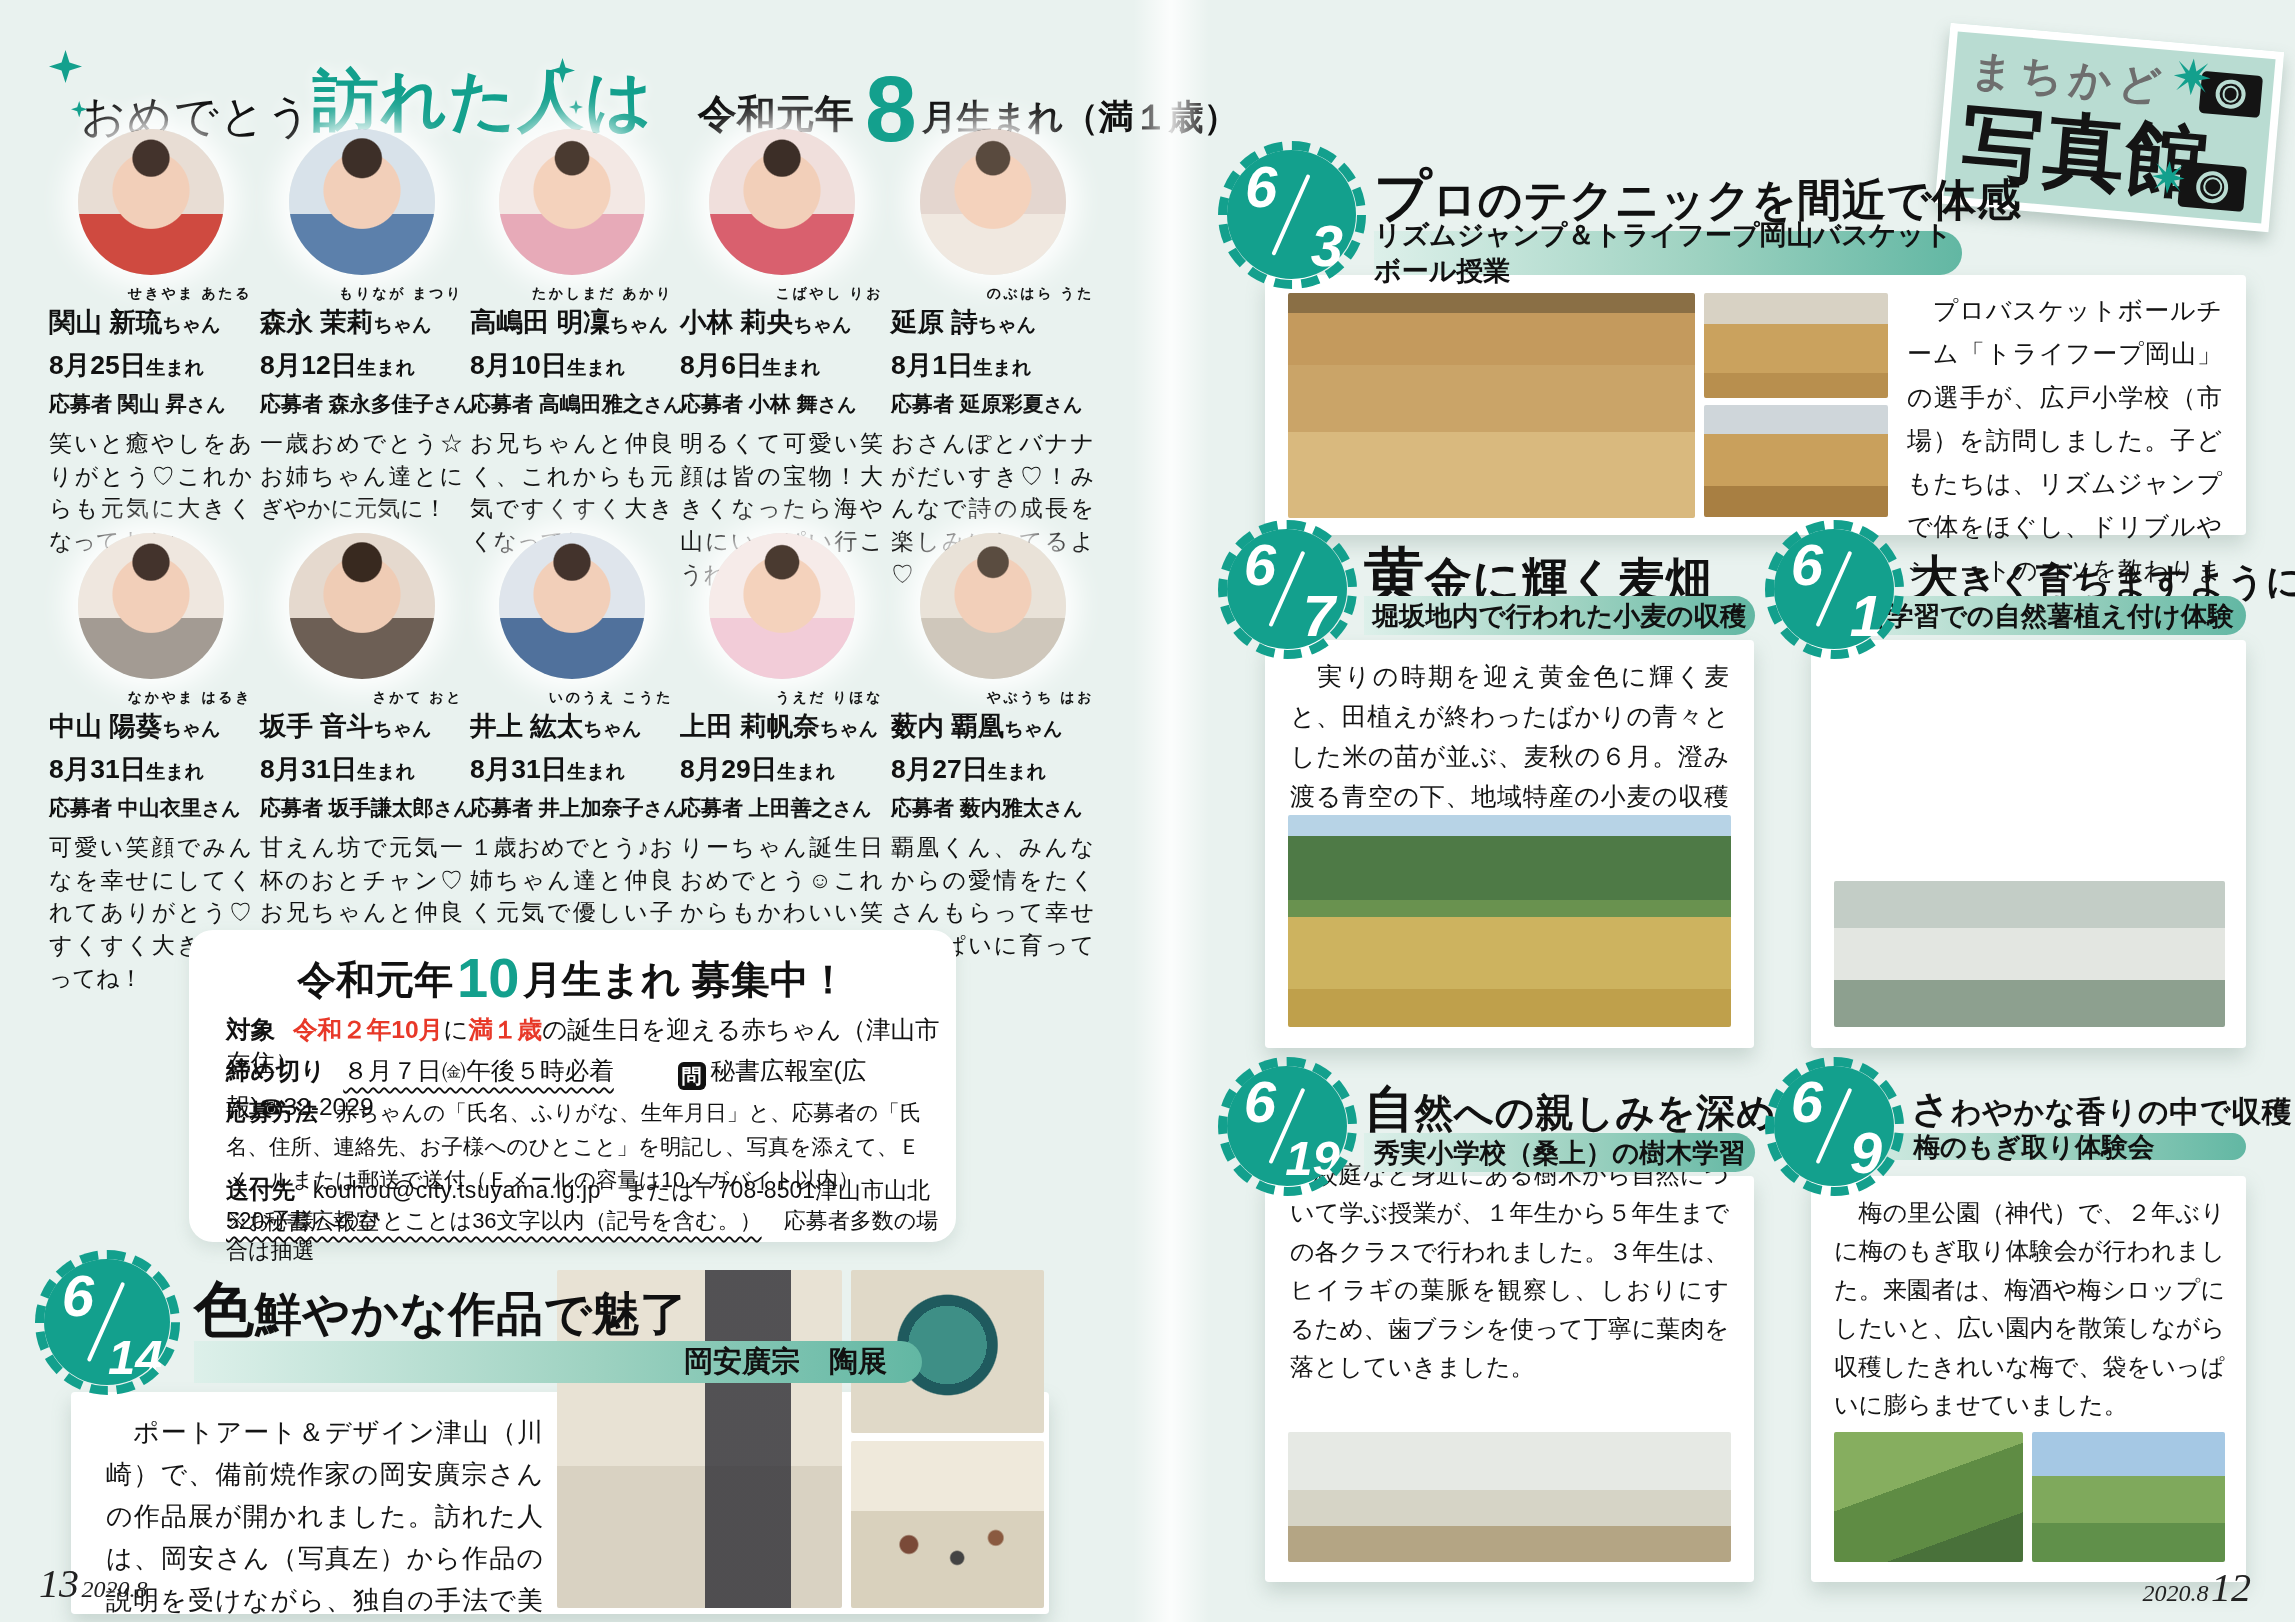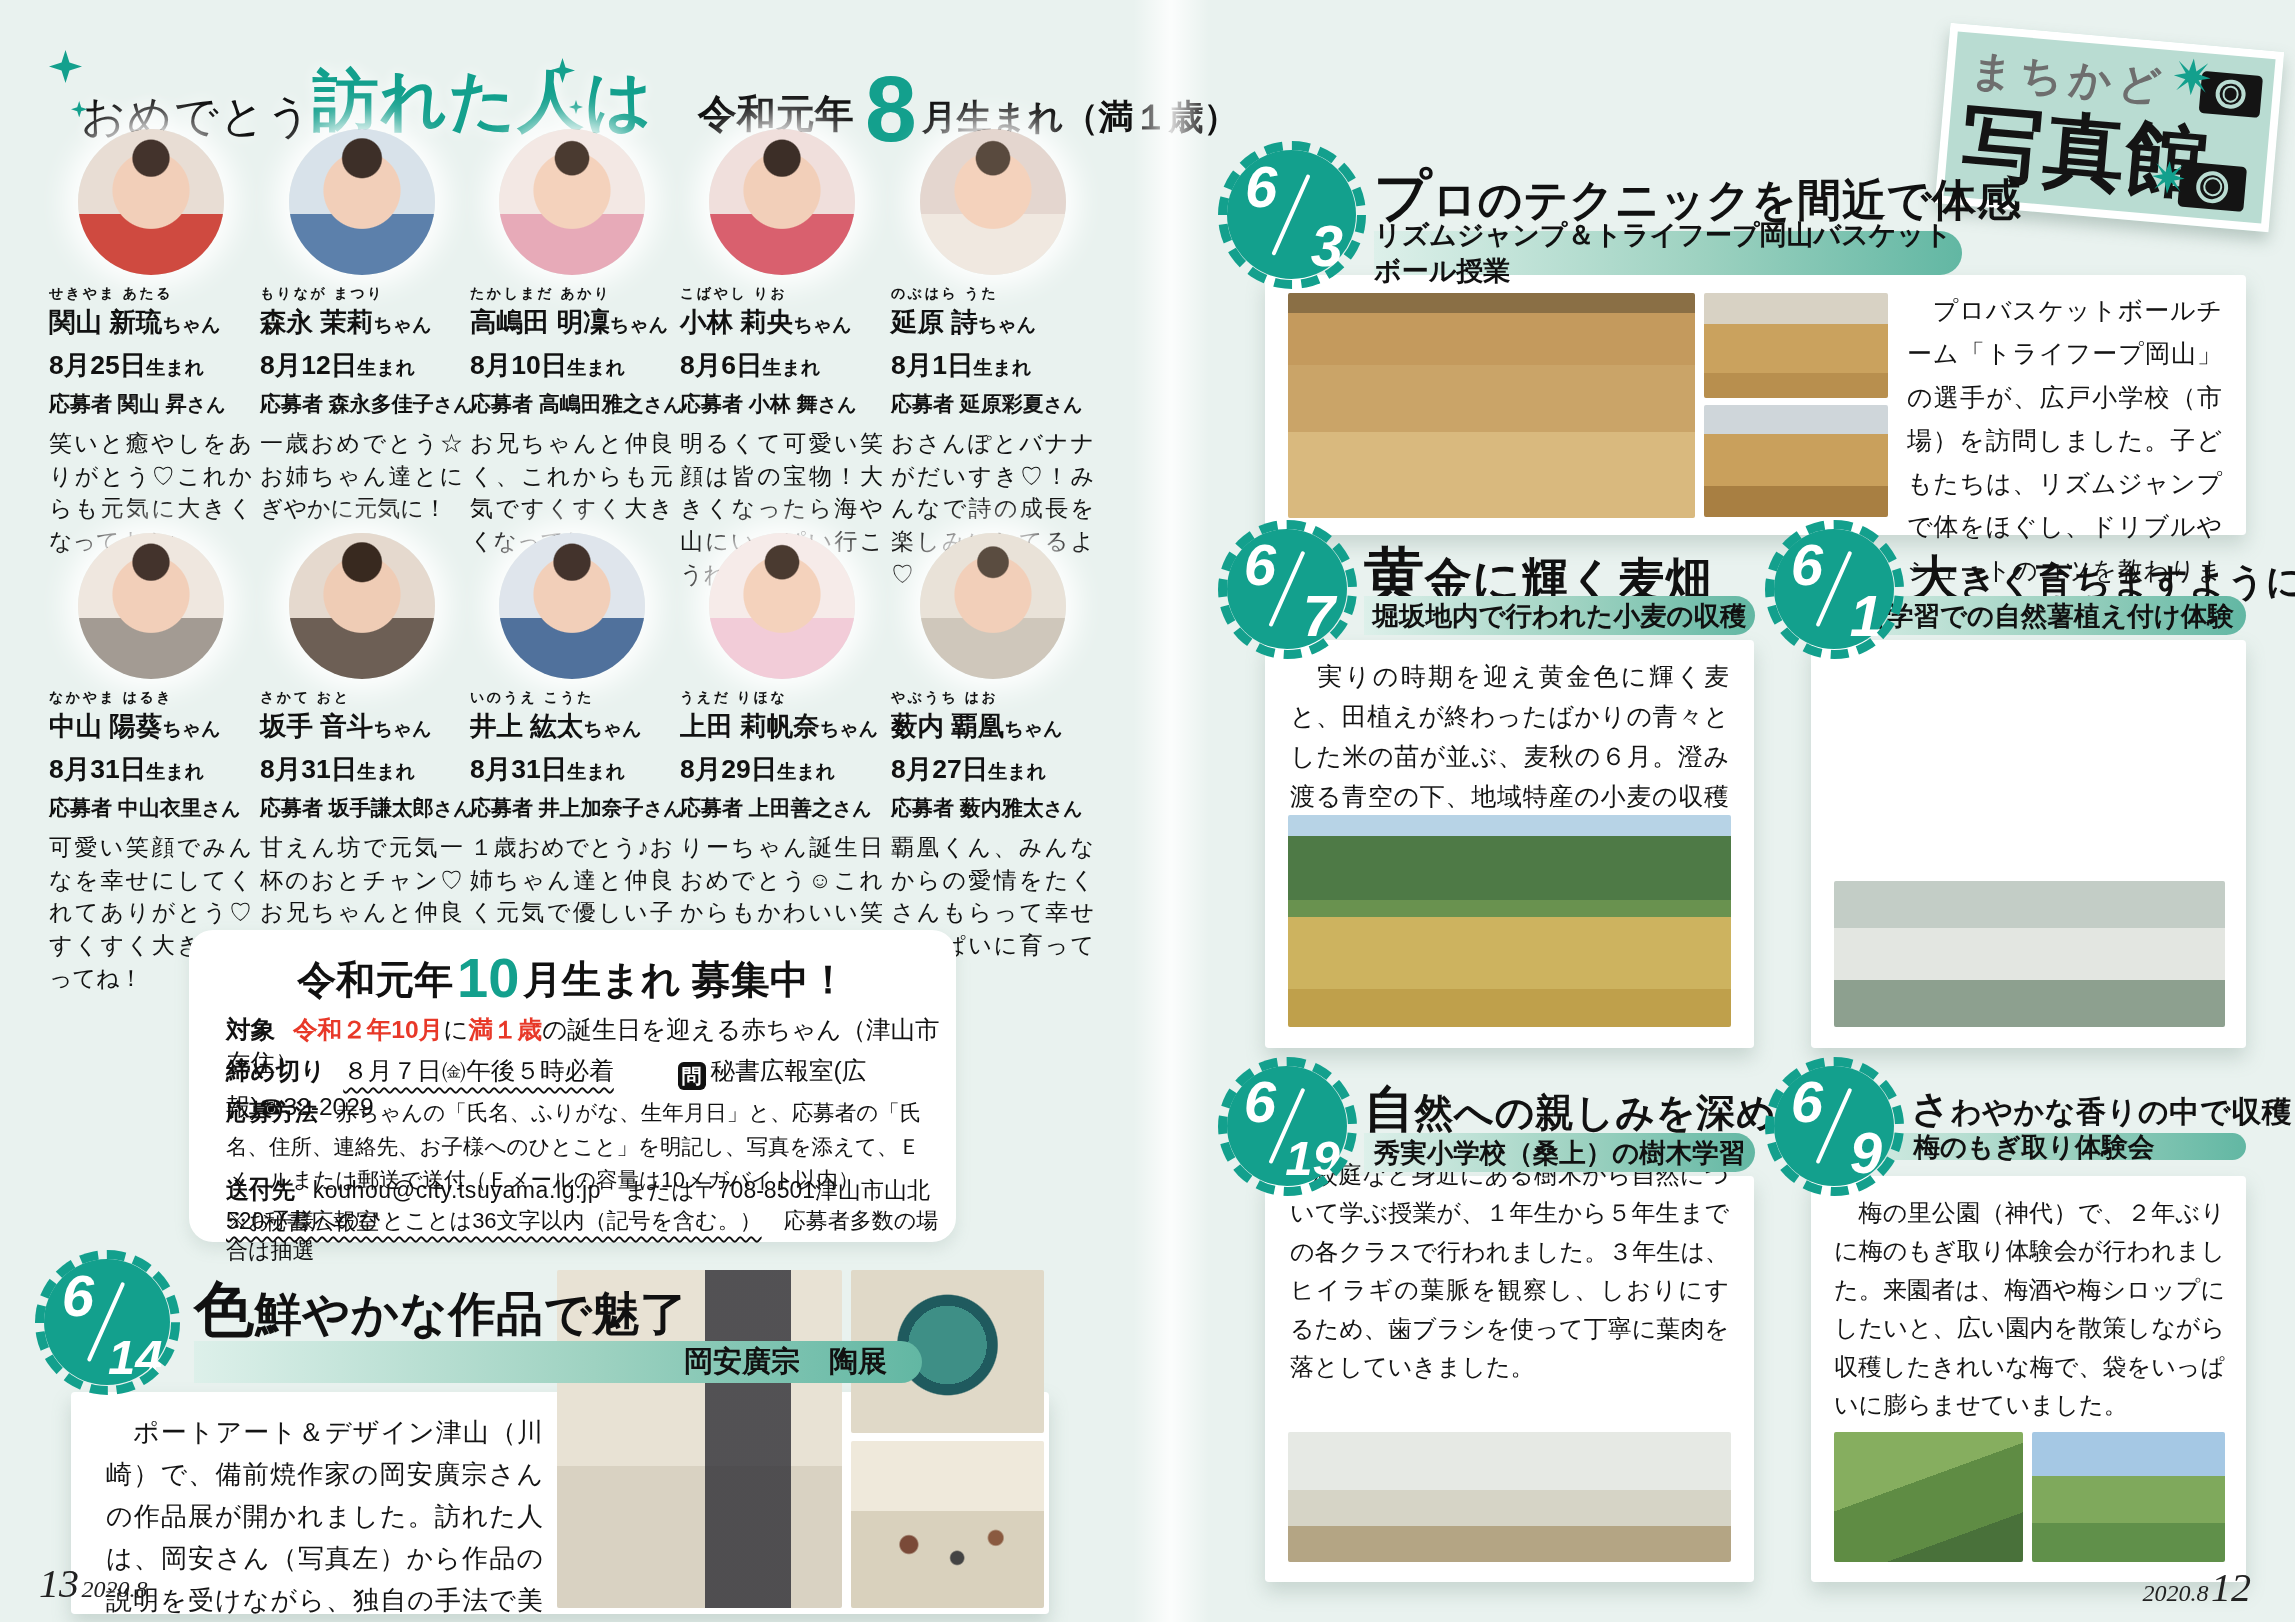--- a/index.html
+++ b/index.html
@@ -18,21 +18,21 @@
   .hdr .era{font-size:39px;font-weight:900;margin:0 6.3px 5px 44px;}
   .hdr .mon{font-size:93px;font-weight:900;color:#13a08d;line-height:.8;margin:0 5px;}
   .hdr .rest{font-size:35px;font-weight:900;margin-bottom:5px;}
   .spark{position:absolute;background:#13a08d;
     clip-path:polygon(50% 0,62% 38%,100% 50%,62% 62%,50% 100%,38% 62%,0 50%,38% 38%);}
 
   
   .baby{position:absolute;width:203px;}
   .bphoto{width:146px;height:146px;border-radius:50%;margin:0 auto;
     box-shadow:0 0 28px 12.6px rgba(255,255,255,.95);}
-  .bfuri{margin-top:10px;font-size:14px;letter-spacing:2.5px;font-weight:700;}
+  .bfuri{margin-top:10px;font-size:14px;letter-spacing:2.5px;font-weight:700;text-align:right;}
   .bname{font-size:26.5px;font-weight:900;margin-top:1.3px;white-space:nowrap;}
   .bname .sfx,.bbirth .sfx2,.bapp .sfx2{font-size:19px;font-weight:900;}
   .bbirth{font-size:26.5px;font-weight:900;margin-top:6.3px;}
   .bapp{font-size:21px;font-weight:700;margin-top:7.6px;white-space:nowrap;}
   .bmsg{font-size:23px;line-height:1.42;margin-top:8.8px;text-align:justify;font-weight:500;}
   
   .bp{background-repeat:no-repeat;}
   .p1{background:radial-gradient(circle at 50% 20%,#43332c 0 13%,rgba(0,0,0,0) 14%),radial-gradient(circle at 50% 42%,#f2cfb9 0 34%,rgba(0,0,0,0) 35%),linear-gradient(180deg,#e8ddd4 0 58%,#cf4a40 58%);}
   .p2{background:radial-gradient(circle at 50% 20%,#3d2f28 0 14%,rgba(0,0,0,0) 15%),radial-gradient(circle at 50% 42%,#f2cfb9 0 34%,rgba(0,0,0,0) 35%),linear-gradient(180deg,#d8e2ea 0 58%,#5c80ab 58%);}
   .p3{background:radial-gradient(circle at 50% 20%,#4a3a30 0 12%,rgba(0,0,0,0) 13%),radial-gradient(circle at 50% 42%,#f4d2bc 0 34%,rgba(0,0,0,0) 35%),linear-gradient(180deg,#f3e8e4 0 58%,#e7aab8 58%);}

